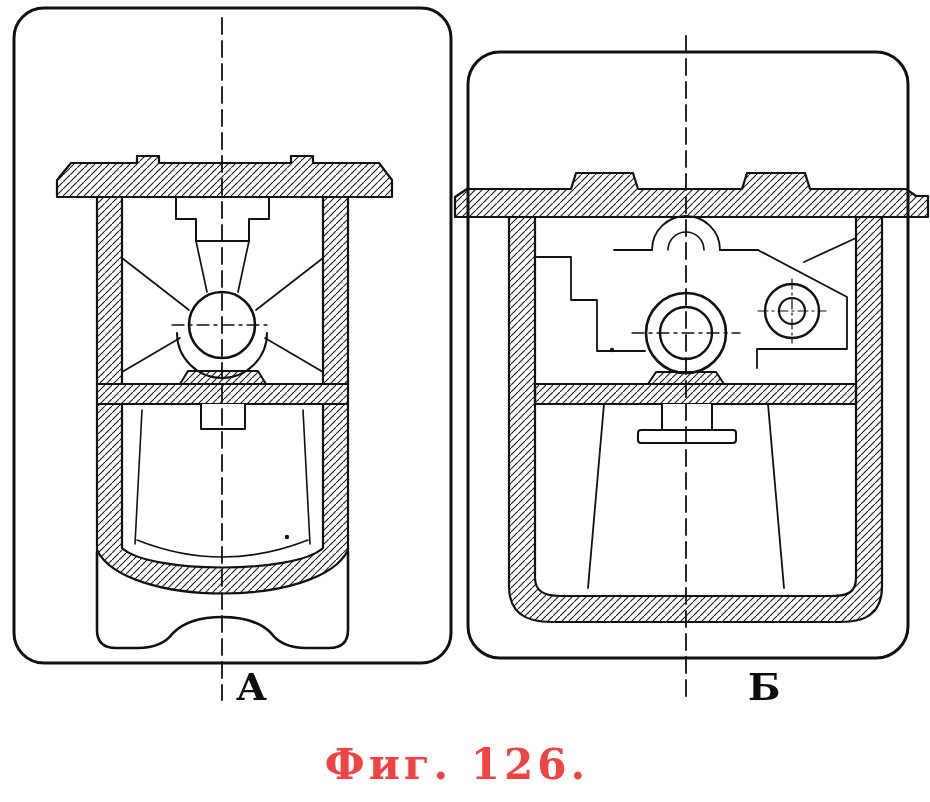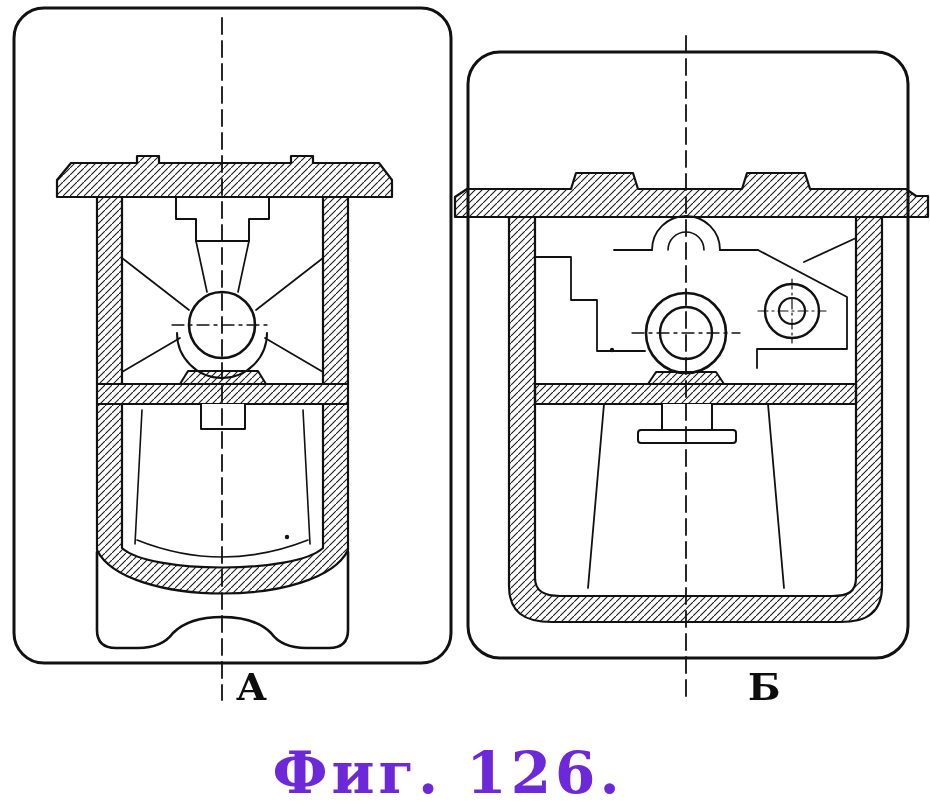--- a/index.html
+++ b/index.html
@@ -28,29 +28,29 @@
     font-size: 38px;
     font-weight: 600;
     color: #0d0d0d;
     line-height: 1;
     user-select: none;
   }
   #label-a { left: 236px; top: 668px; }
   #label-b { left: 748px; top: 668px; }
   .fig-caption {
     position: absolute;
-    left: 183px;
+    left: 192px;
     top: 744px;
     width: 530px;
     text-align: center;
     font-family: "DejaVu Serif", serif;
-    font-size: 58px;
+    font-size: 42px;
     font-weight: 600;
     letter-spacing: 4px;
-    color: #6d28d9;
+    color: #ef4444;
     line-height: 1;
     user-select: none;
   }
 </style>
 </head>
 <body>
 
 <div id="app">
 
   <svg id="drawing" width="930" height="802" viewBox="0 0 930 802" fill="none" stroke-linecap="round" stroke-linejoin="round">

